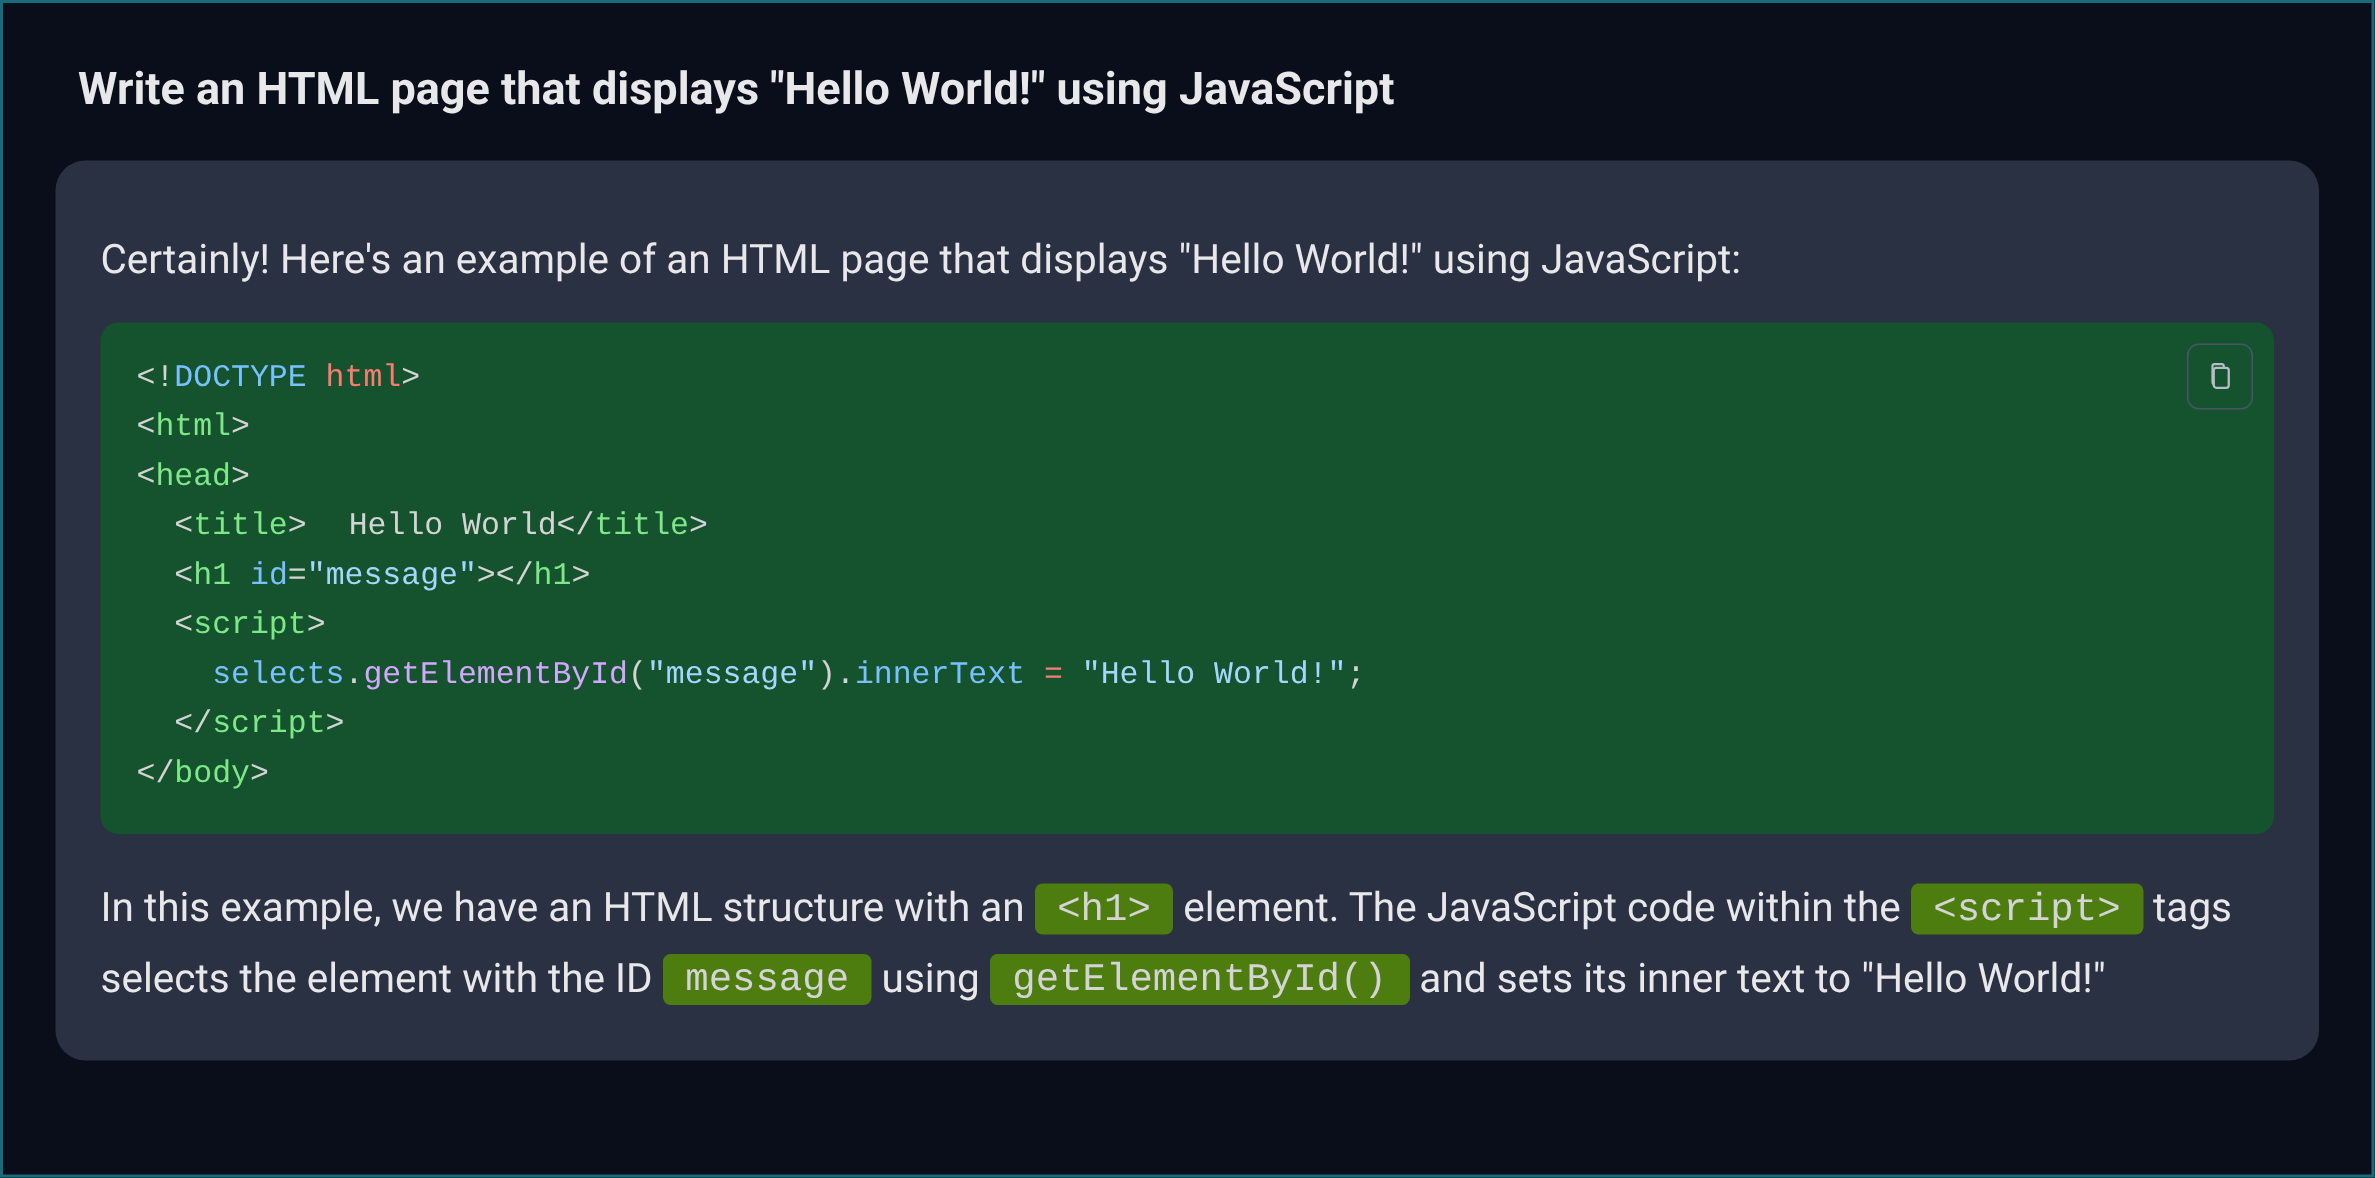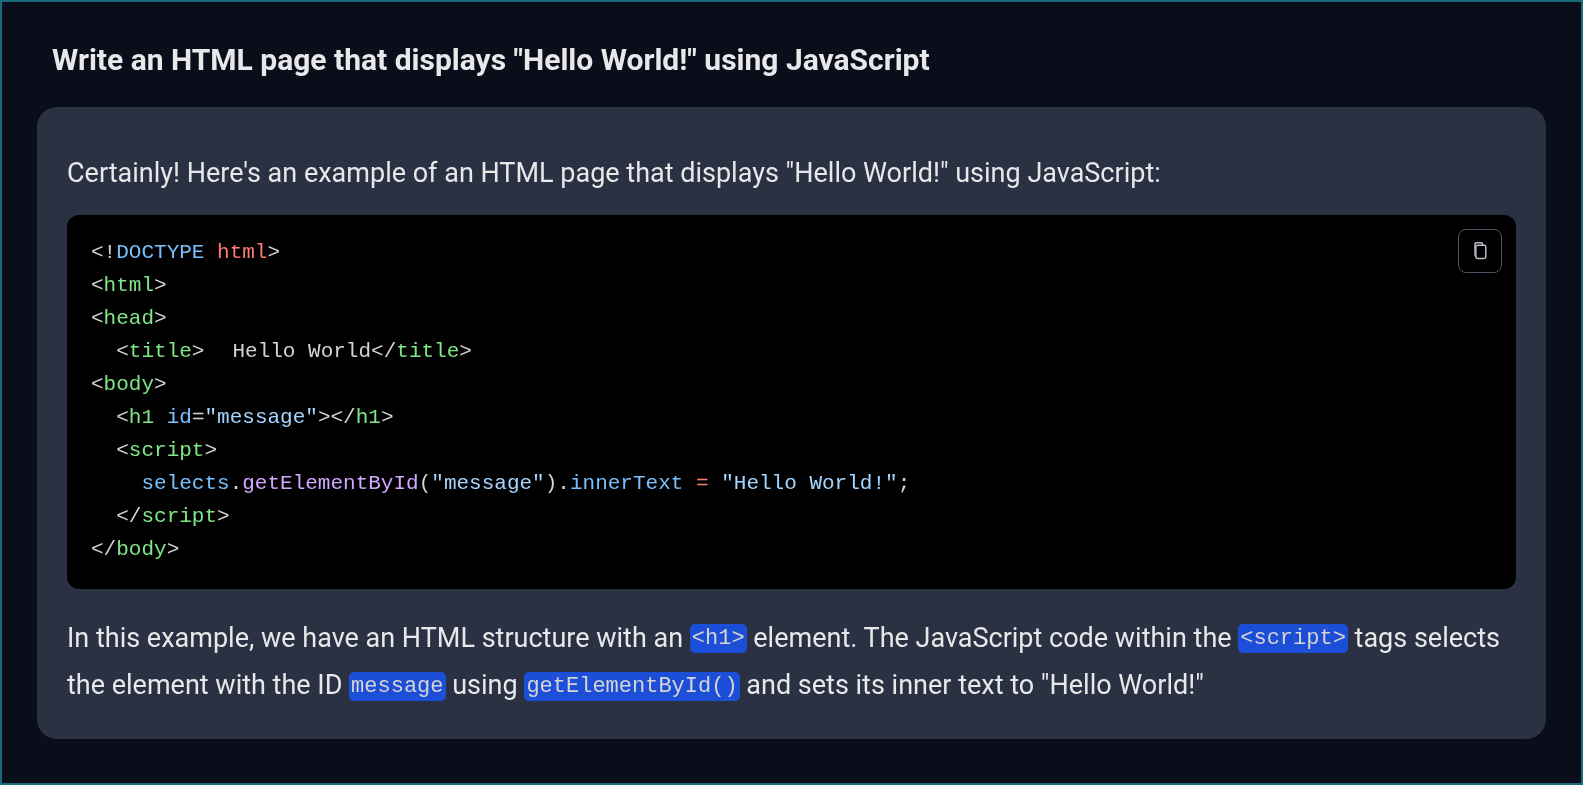--- a/index.html
+++ b/index.html
@@ -29,21 +29,21 @@
       position: relative;
     }
     .intro-text {
       color: #e8e8ea;
       font-size: 27px;
       font-weight: 400;
       margin-bottom: 26px;
       margin-top: 22px;
     }
     .code-block {
-      background: #000000;
+      background: #14532d;
       border-radius: 12px;
       padding: 22px 24px;
       font-family: "SF Mono", "Monaco", "Consolas", "Courier New", monospace;
       font-size: 21px;
       line-height: 1.57;
       position: relative;
       color: #d4d4d4;
     }
     .copy-button {
       position: absolute;
@@ -83,24 +83,24 @@
     .js-prop { color: #79c0ff; }
     .js-op { color: #ff7b72; }
     .explanation {
       color: #e8e8ea;
       font-size: 27px;
       font-weight: 400;
       margin-top: 26px;
       line-height: 1.75;
     }
     .inline-code {
-      background: #1d4ed8;
+      background: #4d7c0f;
       font-family: "SF Mono", "Monaco", "Consolas", "Courier New", monospace;
-      font-size: 22px;
-      padding: 2px 2px;
+      font-size: 26px;
+      padding: 2px 15px;
       border-radius: 5px;
       color: #d4d4d4;
       vertical-align: middle;
     }
   </style>
 </head>
 <body>
 
 <div class="prompt">Write an HTML page that displays "Hello World!" using JavaScript</div>
 
@@ -117,21 +117,20 @@
 
     <div class="code-line"><span class="tag-bracket">&lt;!</span><span class="doctype-kw">DOCTYPE</span><span> </span><span class="doctype-val">html</span><span class="tag-bracket">&gt;</span></div>
 
     <div class="code-line"><span class="tag-bracket">&lt;</span><span class="tag-name">html</span><span class="tag-bracket">&gt;</span></div>
 
     <div class="code-line"><span class="tag-bracket">&lt;</span><span class="tag-name">head</span><span class="tag-bracket">&gt;</span></div>
 
     <div class="code-line">  <span class="tag-bracket">&lt;</span><span class="tag-name">title</span><span class="tag-bracket">&gt;</span><span class="text-content">Hello World</span><span class="tag-bracket">&lt;/</span><span class="tag-name">title</span><span class="tag-bracket">&gt;</span></div>
 
 
-    <div class="code-line"><span class="tag-bracket">&lt;</span><span class="tag-name">body</span><span class="tag-bracket">&gt;</span></div>
 
     <div class="code-line">  <span class="tag-bracket">&lt;</span><span class="tag-name">h1</span> <span class="attr-name">id</span><span class="attr-eq">=</span><span class="string">"message"</span><span class="tag-bracket">&gt;&lt;/</span><span class="tag-name">h1</span><span class="tag-bracket">&gt;</span></div>
 
     <div class="code-line">  <span class="tag-bracket">&lt;</span><span class="tag-name">script</span><span class="tag-bracket">&gt;</span></div>
 
     <div class="code-line">    <span class="js-obj">selects</span><span class="js-dot">.</span><span class="js-method">getElementById</span><span class="js-dot">(</span><span class="string">"message"</span><span class="js-dot">).</span><span class="js-prop">innerText</span> <span class="js-op">=</span> <span class="string">"Hello World!"</span><span class="js-dot">;</span></div>
 
     <div class="code-line">  <span class="tag-bracket">&lt;/</span><span class="tag-name">script</span><span class="tag-bracket">&gt;</span></div>
 
     <div class="code-line"><span class="tag-bracket">&lt;/</span><span class="tag-name">body</span><span class="tag-bracket">&gt;</span></div>

